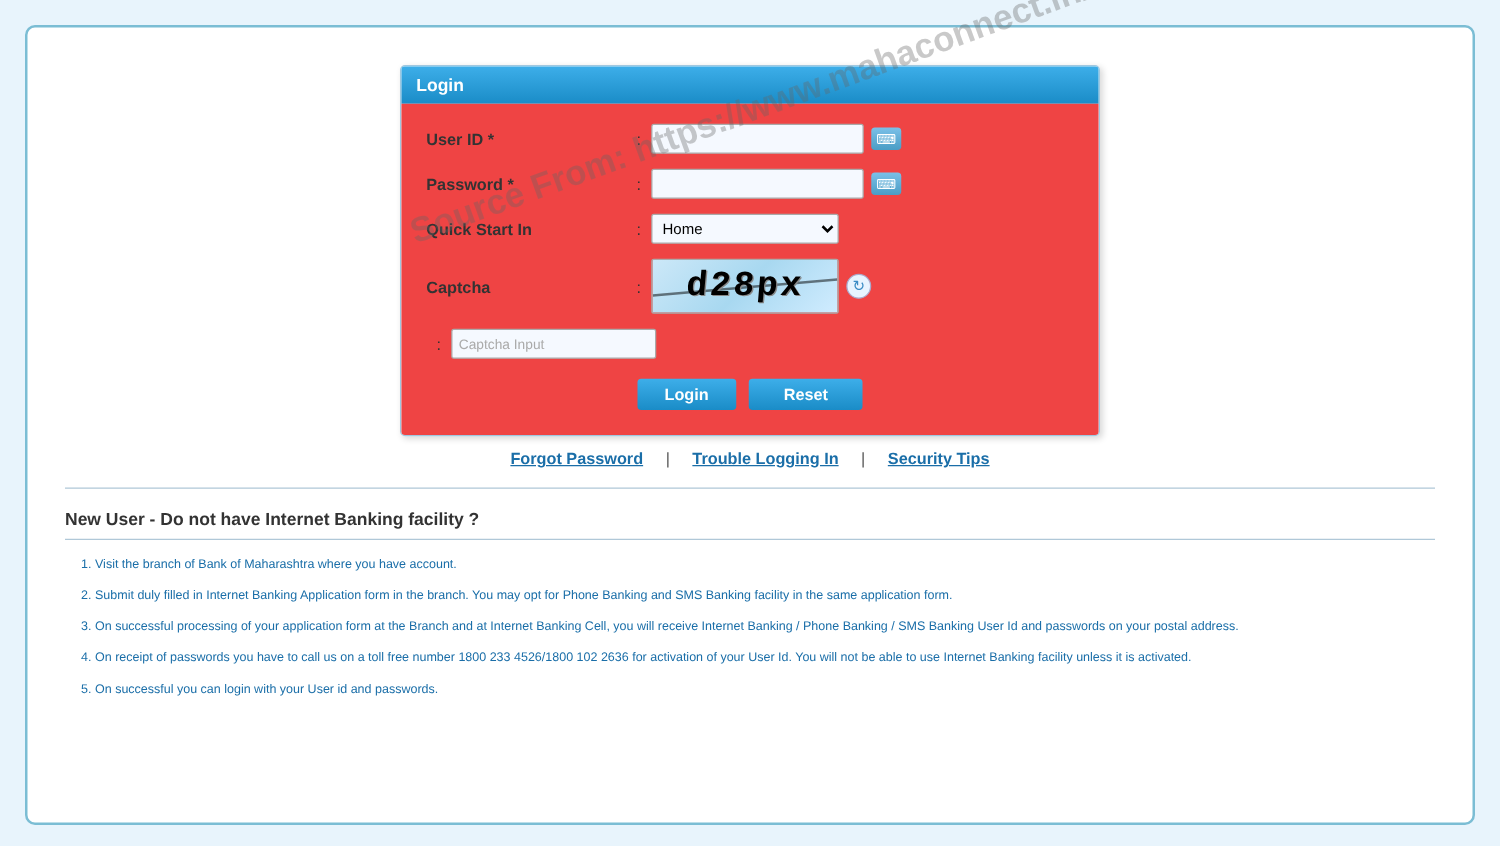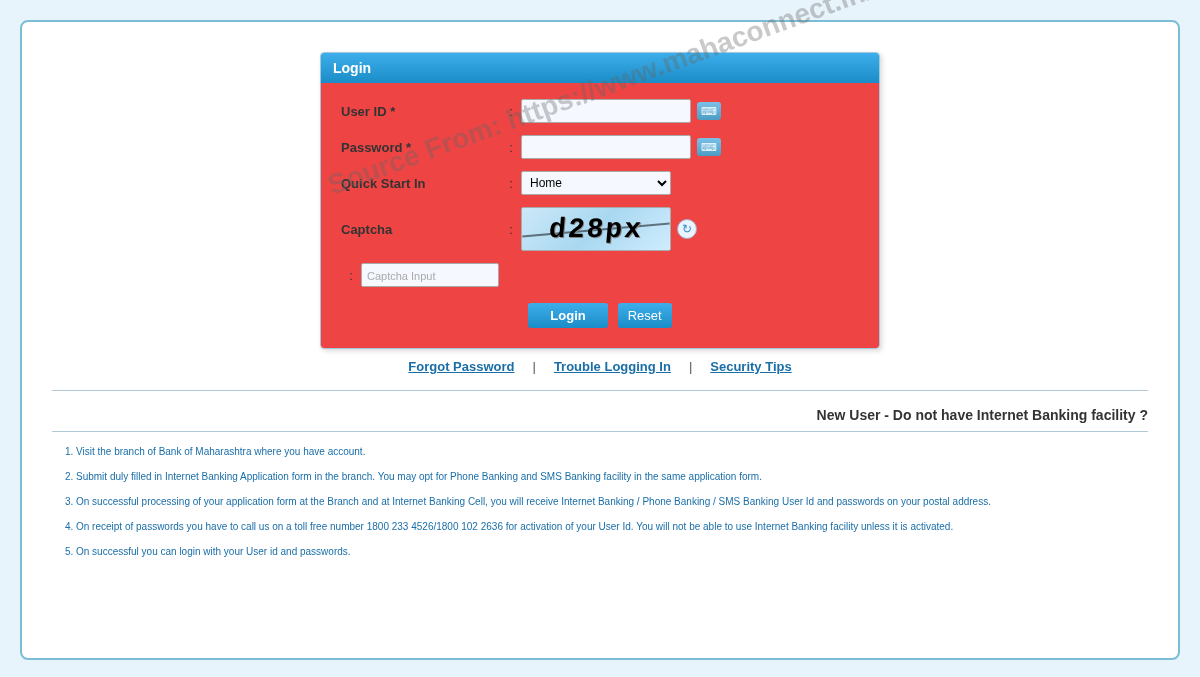--- a/index.html
+++ b/index.html
@@ -150,21 +150,21 @@
       color: #3a8cc5;
     }
     .captcha-input-label {
       width: 160px;
       font-size: 12px;
       font-weight: bold;
       color: #333;
       line-height: 1.3;
     }
     .captcha-text-input {
-      width: 138px;
+      width: 164px;
       height: 24px;
       border: 1px solid #aaa;
       border-radius: 2px;
       padding: 10px 5px;
       font-size: 16px;
       background: #f5f9ff;
     }
     .captcha-text-input::placeholder { color: #aaa; font-size: 11px; }
 
     .button-row {
@@ -180,24 +180,24 @@
       padding: 5px 22px;
       border-radius: 3px;
       font-size: 13px;
       font-weight: bold;
       cursor: pointer;
     }
     .btn-reset {
       background: linear-gradient(to bottom, #3daee9, #1a8cc7);
       color: #fff;
       border: none;
-      padding: 5px 10px;
+      padding: 5px 28px;
       border-radius: 3px;
       font-size: 13px;
-      font-weight: normal;
+      font-weight: bold;
       cursor: pointer;
     }
 
     
     .links-row {
       display: flex;
       justify-content: center;
       align-items: center;
       gap: 18px;
       margin: 10px 0 16px 0;
@@ -239,21 +239,20 @@
 
     
     .new-user-section {
       padding: 8px 0 0 0;
     }
     .new-user-heading {
       font-size: 14px;
       font-weight: bold;
       color: #333;
       margin-bottom: 4px;
-      text-align: right;
     }
     .new-user-subheading {
       font-size: 13px;
       font-weight: bold;
       color: #333;
       margin-bottom: 8px;
     }
     .divider2 {
       border: none;
       border-top: 1px solid #b0c8d8;

